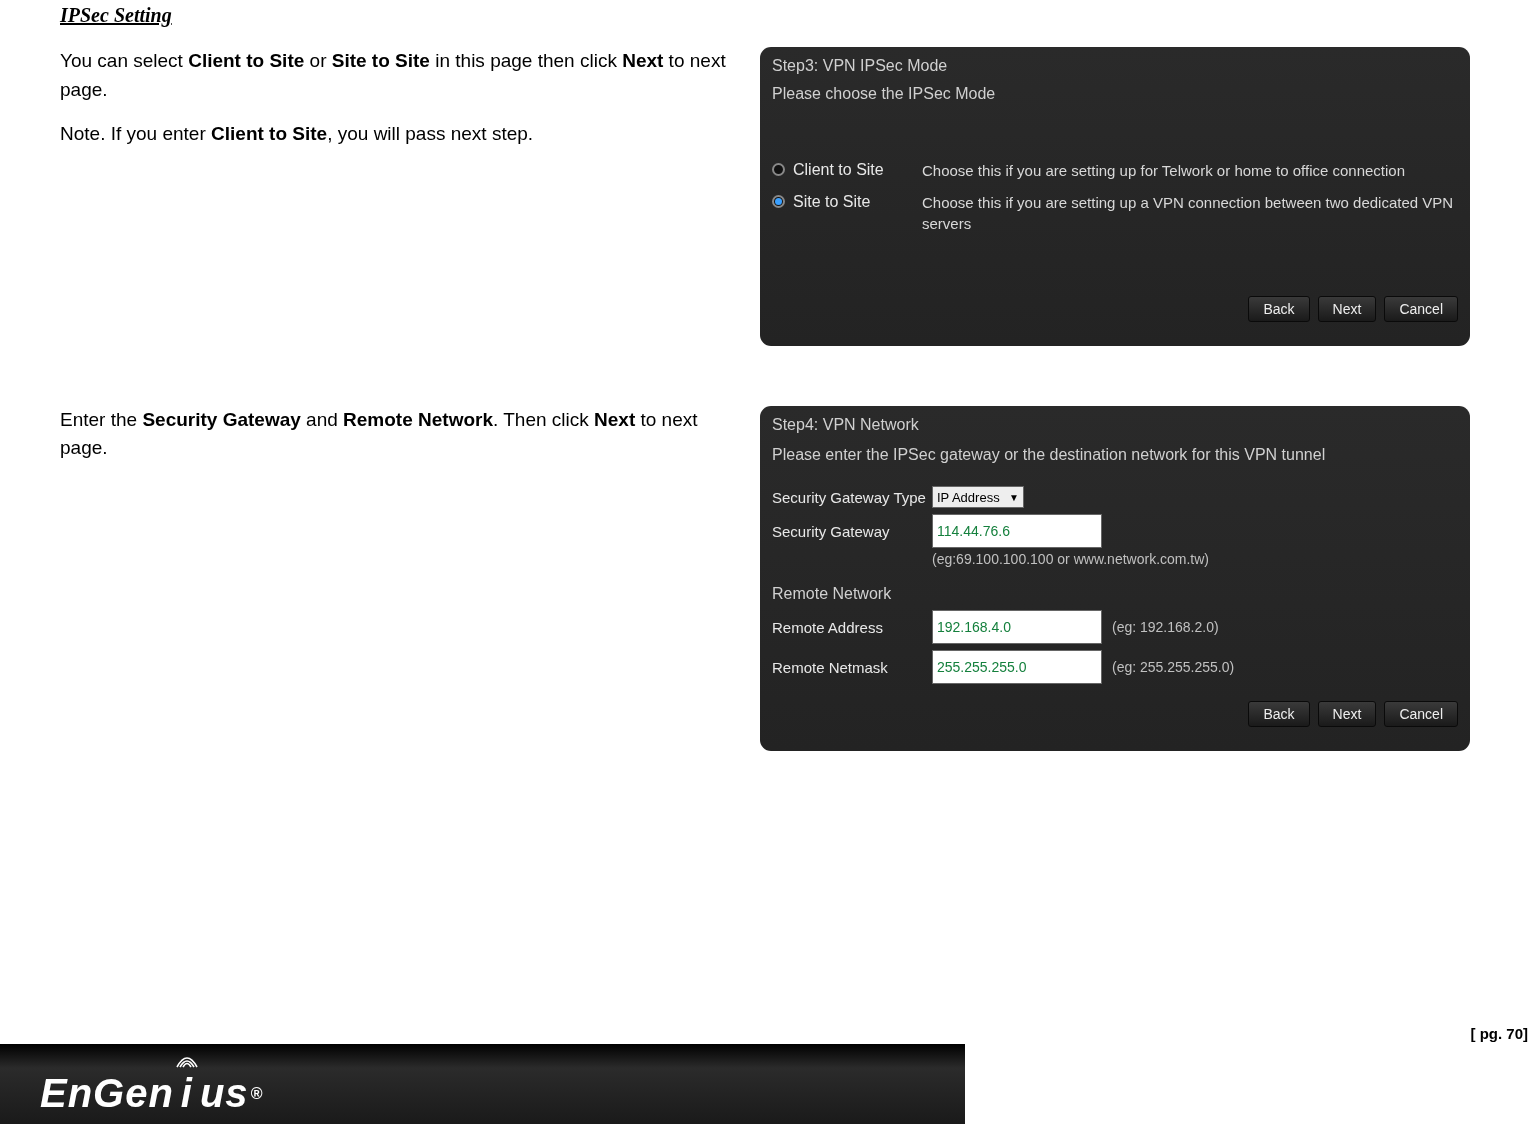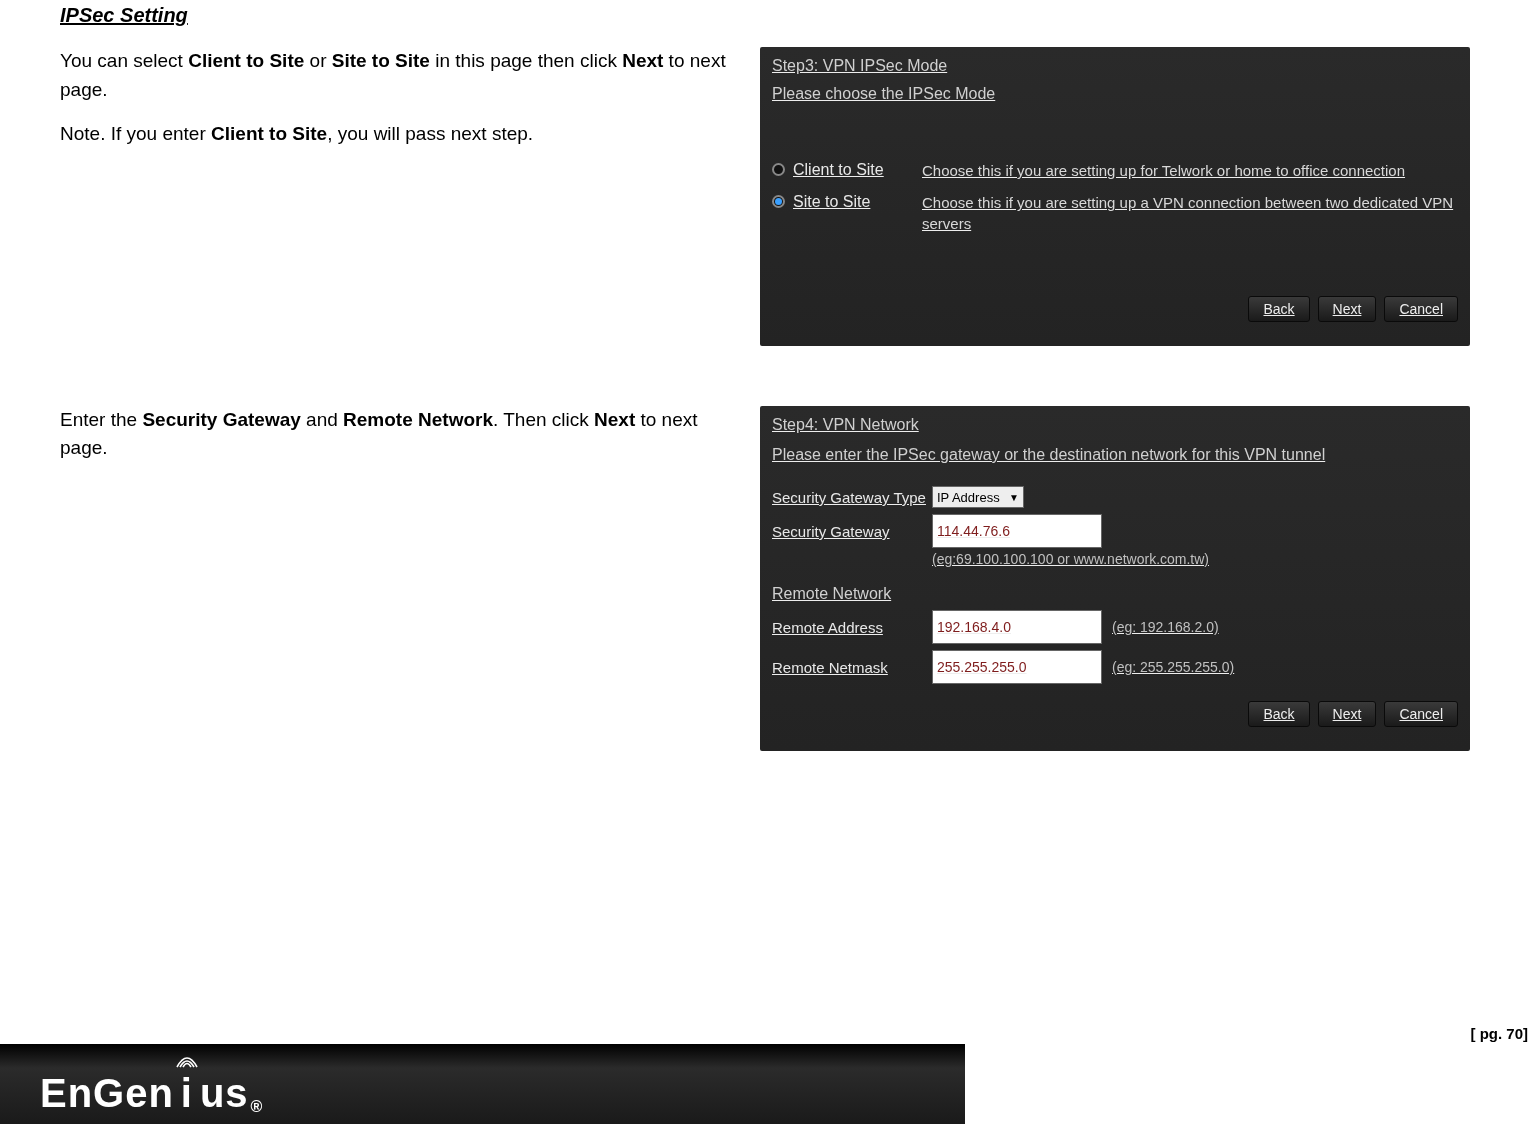--- a/index.html
+++ b/index.html
@@ -1,51 +1,51 @@
 <!DOCTYPE html>
 <html><head>
 <meta charset="utf-8">
 <style>
   * { box-sizing: border-box; margin: 0; padding: 0; }
   html, body { width: 1530px; height: 1124px; font-family: "Segoe UI", Arial, sans-serif; background: #fff; color: #000; }
   .page { position: relative; width: 1530px; height: 1124px; }
   .content { padding: 0 60px; }
-  .section-title { font-size: 20px; font-weight: bold; font-style: italic; text-decoration: underline; margin-bottom: 20px; padding-top: 4px; }
+  .section-title { font-size: 20px; font-weight: bold; font-style: italic; text-decoration: underline; margin-bottom: 20px; padding-top: 4px; font-family: Liberation Serif, serif; }
   .row { display: flex; align-items: flex-start; margin-bottom: 60px; }
   .left-col { flex: 0 0 700px; padding-right: 30px; font-size: 19px; line-height: 1.5; }
   .left-col p { margin-bottom: 16px; }
   .right-col { flex: 1; }
   .bold { font-weight: bold; }
 
   
-  .panel { background: linear-gradient(#2a2a2a,#232323); color: #eee; font-size: 16px; border-radius: 2px; position: relative; text-decoration: underline; }
+  .panel { background: linear-gradient(#2a2a2a,#232323); color: #eee; font-size: 16px; border-radius: 11px; position: relative; }
   .panel-head { padding: 10px 12px 6px 12px; color: #d0d0d0; font-size: 16px; }
   .panel-sub { padding: 4px 12px 18px 12px; color: #d0d0d0; font-size: 16px; }
   .radio-block { display: flex; padding: 4px 12px 8px 12px; }
   .radio-left { width: 150px; display: flex; align-items: flex-start; gap: 8px; color: #e8e8e8; }
   .radio-desc { flex: 1; color: #d8d8d8; font-size: 15px; line-height: 1.35; }
   .radio-dot { width: 13px; height: 13px; border-radius: 50%; background: #111; border: 2px solid #888; display: inline-flex; align-items: center; justify-content: center; margin-top: 2px; flex: 0 0 auto; }
   .radio-dot.sel::after { content: ""; width: 7px; height: 7px; border-radius: 50%; background: #3aa0ff; display: block; }
   .btnbar { display: flex; justify-content: flex-end; gap: 8px; padding: 14px 12px 24px 0; }
   .btn { background: linear-gradient(#3a3a3a,#1a1a1a); border: 1px solid #0a0a0a; color: #eee; font-size: 14px; padding: 4px 14px; border-radius: 3px; cursor: pointer; }
 
   
   .form-row { display: flex; align-items: center; padding: 3px 0 3px 12px; }
   .form-label { width: 160px; color: #e8e8e8; font-size: 15px; }
-  .tinput { background: #fff; color: #7f1d1d; border: 1px solid #666; font-size: 14px; padding: 16px 4px; height: 22px; width: 170px; }
+  .tinput { background: #fff; color: #15803d; border: 1px solid #666; font-size: 14px; padding: 16px 4px; height: 22px; width: 170px; }
   .select { background: #eee; color: #000; border: 1px solid #666; font-size: 13px; padding: 1px 4px; height: 22px; width: 92px; display: inline-flex; align-items: center; justify-content: space-between; }
   .select .arrow { font-size: 10px; }
   .hint { color: #c0c0c0; font-size: 14px; margin-left: 10px; }
   .hint-under { margin-left: 172px; padding-bottom: 8px; }
   .sub-head { padding: 10px 12px 4px 12px; color: #d0d0d0; font-size: 16px; }
 
   
   .footer { position: absolute; left: 0; bottom: 0; width: 1530px; height: 106px; }
   .footer-bar { position: absolute; left: 0; bottom: 0; width: 965px; height: 80px; background: linear-gradient(#000,#2b2b2b 30%,#1a1a1a); }
-  .logo { position: absolute; left: 40px; bottom: 8px; color: #fff; font-size: 40px; font-weight: 600; letter-spacing: 1px; display: flex; align-items: flex-end; margin-top: 36px; }
+  .logo { position: absolute; left: 40px; bottom: 8px; color: #fff; font-size: 40px; font-weight: 600; font-style: italic; letter-spacing: 1px; display: flex; align-items: center; margin-top: 36px; }
   .logo .reg { font-size: 16px; vertical-align: super; margin-left: 2px; }
   .wave { position: relative; display: inline-block; width: 26px; text-align: center; }
   .wave svg { position: absolute; left: 2px; top: -16px; }
   .pgnum { position: absolute; right: 2px; bottom: 82px; font-size: 15px; font-weight: bold; }
 
   .spacer { height: 36px; }
 </style>
 </head>
 <body>
 <div class="page">

